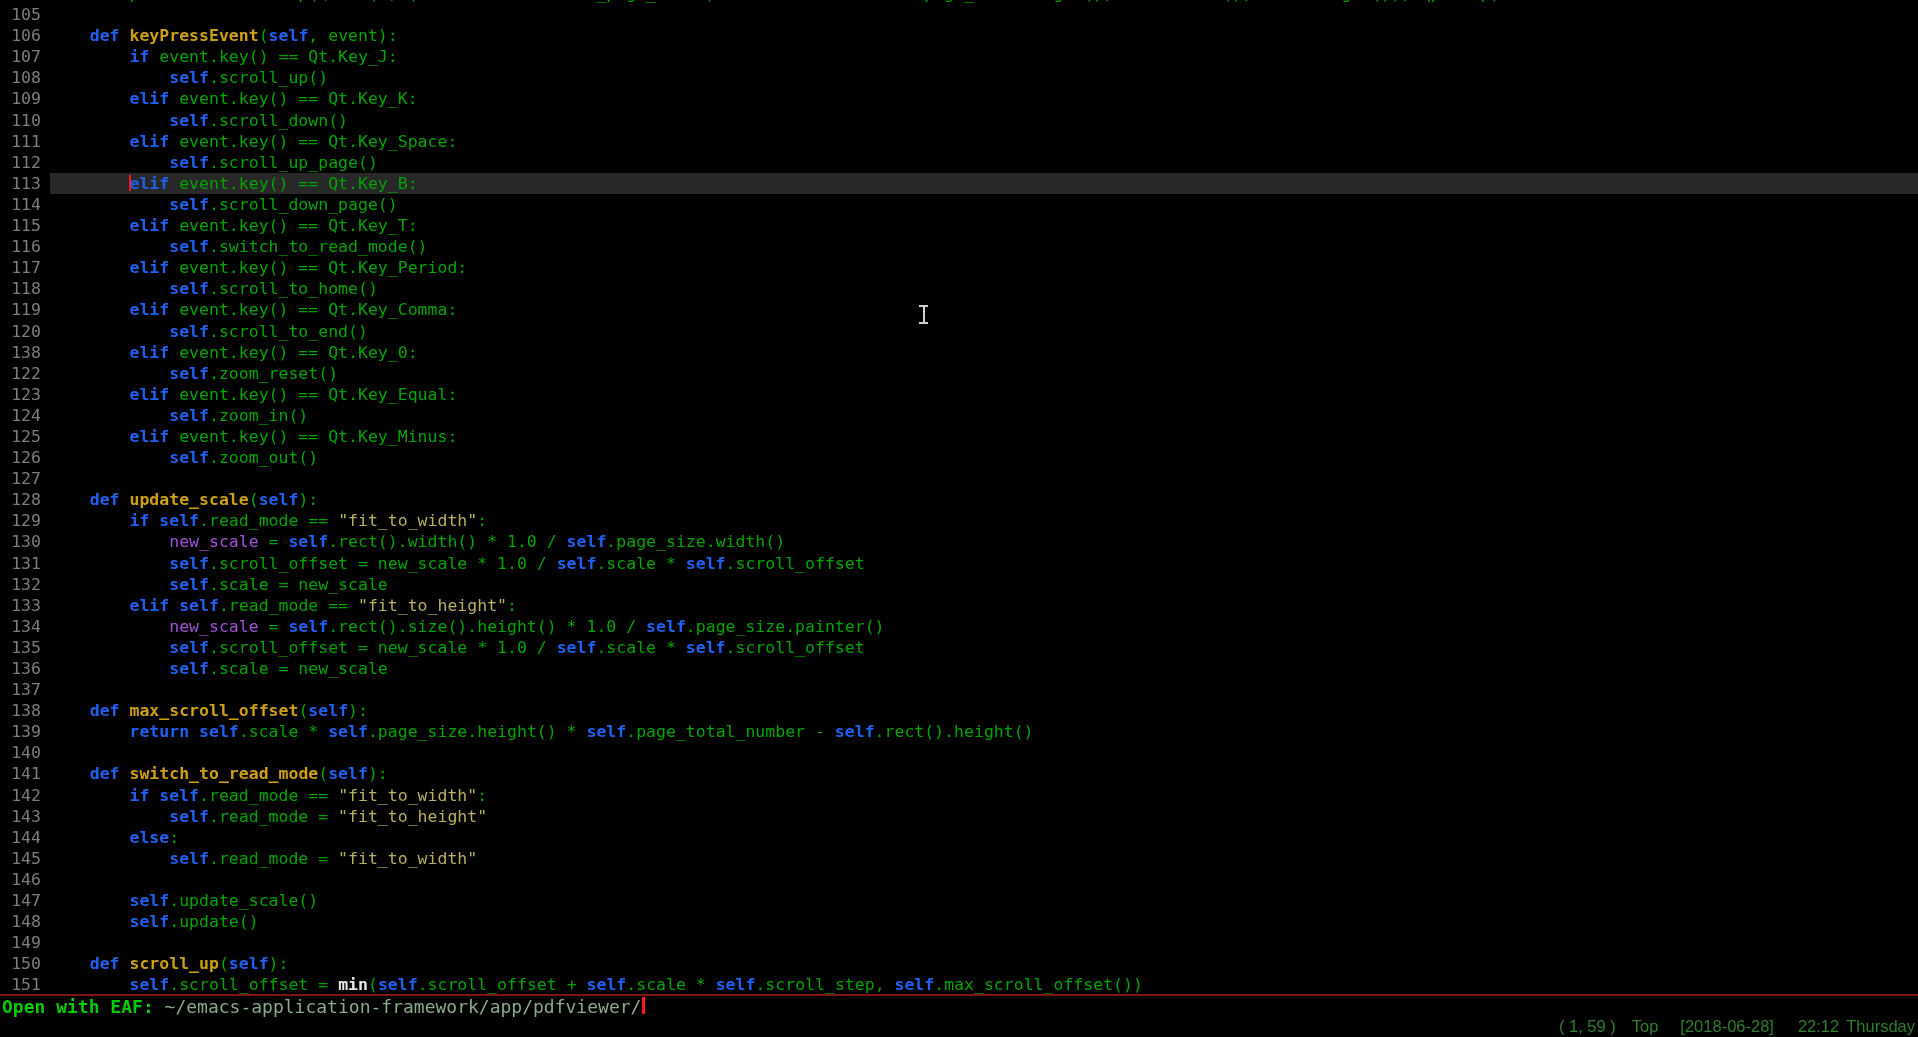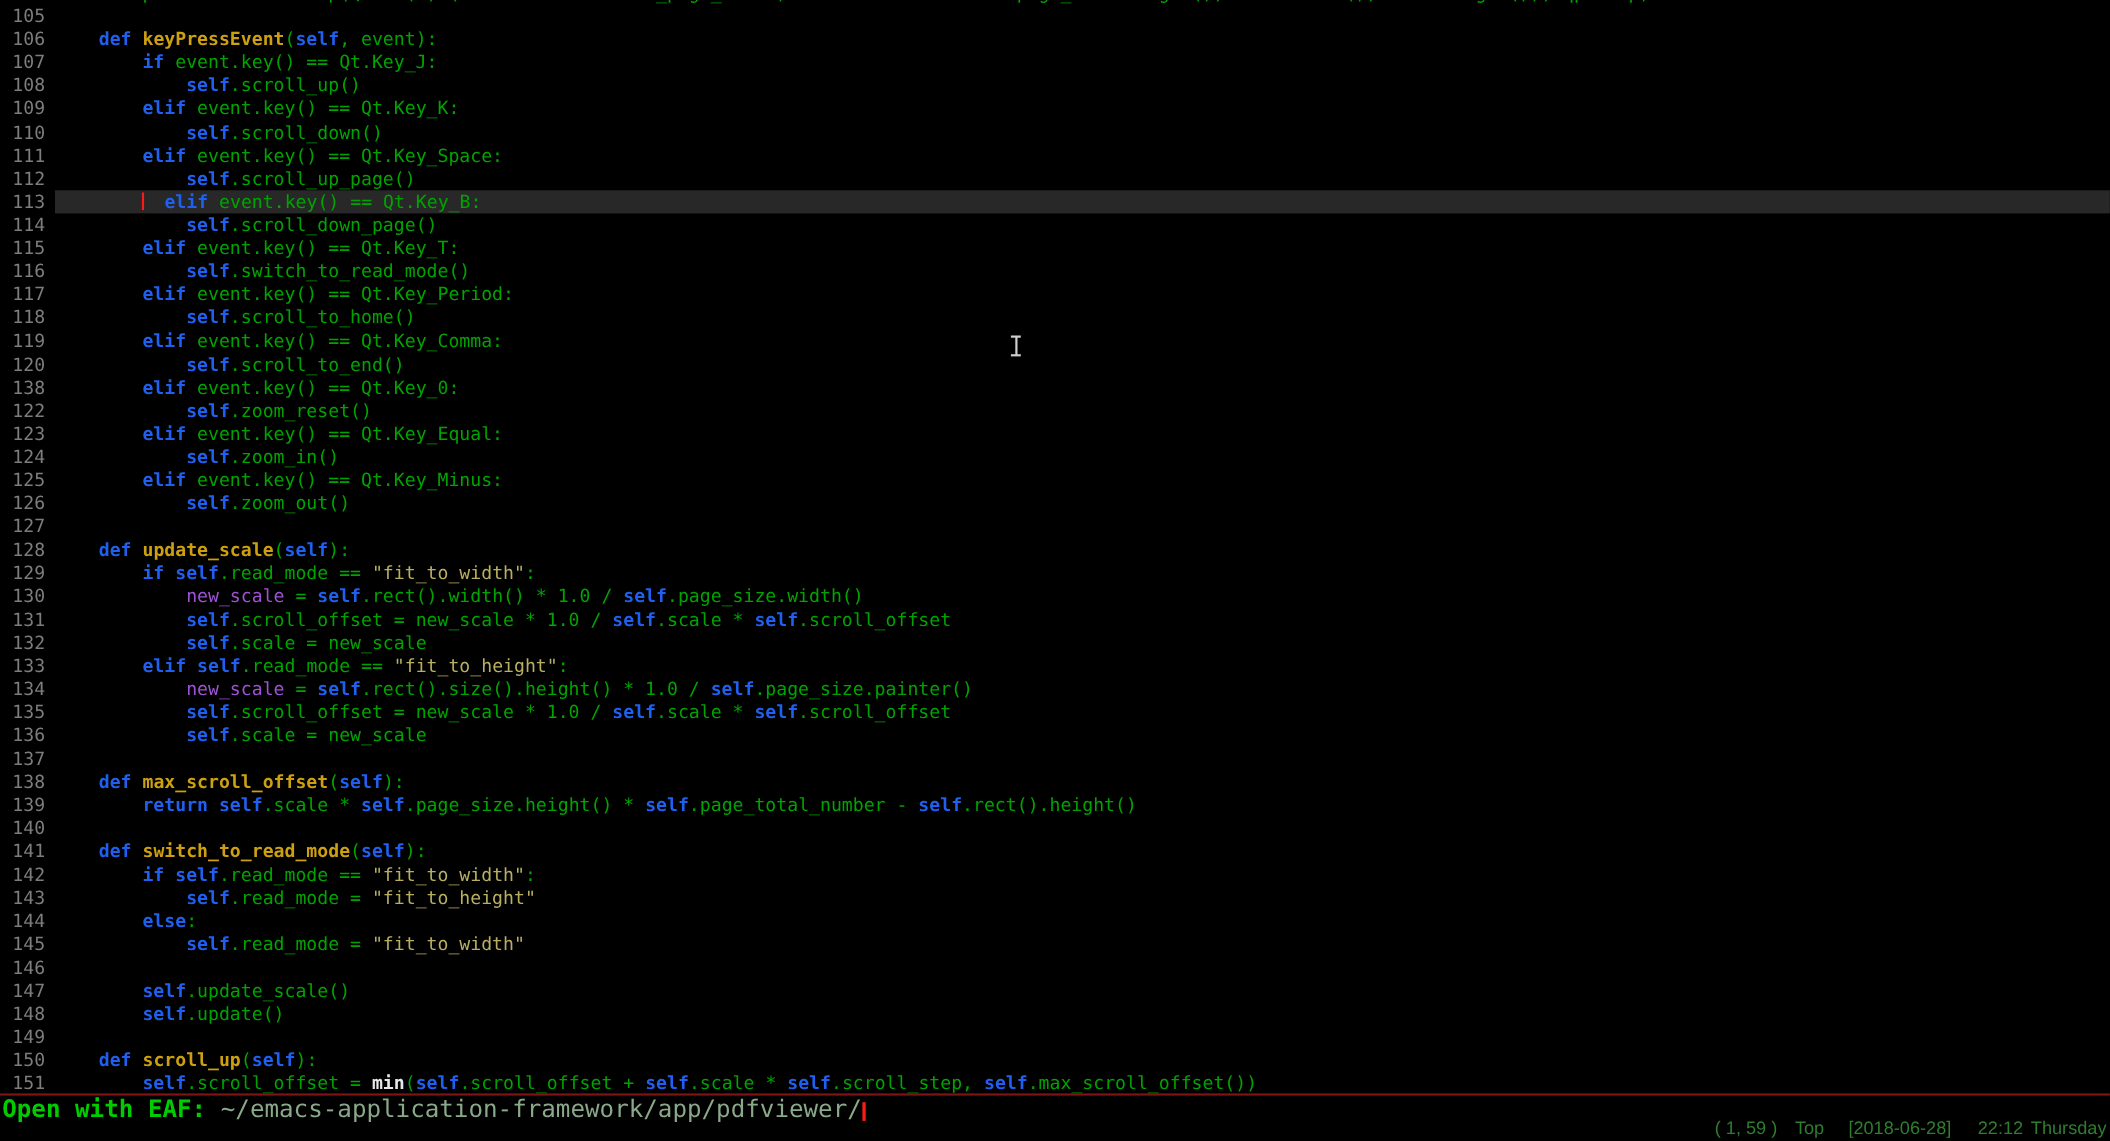--- a/index.html
+++ b/index.html
@@ -9,35 +9,35 @@
     font-family:"DejaVu Sans Mono",monospace;
   }
   
   .editor{
     position:absolute;top:-17px;left:0;right:0;
     font-size:16.5px;
   }
   .row{display:flex;height:21.1px;line-height:21.1px;white-space:pre;align-items:flex-end;}
   .lnum{flex:0 0 41px;width:41px;text-align:right;color:var(--linenum);}
   .code{margin-left:9px;position:relative;flex:1;}
-  .row.current .code{background:var(--hl);padding-left:20px;}
+  .row.current .code{background:var(--hl);}
   .tok-d{color:var(--fg);}
   .tok-k{color:var(--kw);font-weight:bold;}
   .tok-f{color:var(--fn);font-weight:bold;}
   .tok-v{color:var(--varname);}
   .tok-s{color:var(--str);}
   .tok-b{color:var(--builtin);font-weight:bold;margin-top:28px;}
   .buf-caret{position:absolute;top:2.5px;width:2px;height:16px;background:var(--caret);}
   
   .separator{position:absolute;left:0;top:993.5px;width:100%;height:2px;background:var(--sep);}
   
   .minibuffer{
     position:absolute;left:2px;top:997px;height:22px;
-    font-size:22px;line-height:20px;white-space:pre;
-    display:flex;align-items:flex-end;
+    font-size:18px;line-height:20px;white-space:pre;
+    display:flex;align-items:flex-start;
   }
   .mb-prompt{color:var(--promptc);font-weight:bold;}
   .mb-input{color:var(--inputc);}
   .mb-caret{display:inline-block;width:3px;height:17px;background:var(--caret);margin-left:1px;}
   
   .status{
     position:absolute;right:3px;top:1017px;
     font-family:"Liberation Sans","DejaVu Sans",sans-serif;
     font-size:16.5px;color:var(--statusc);white-space:nowrap;
   }

